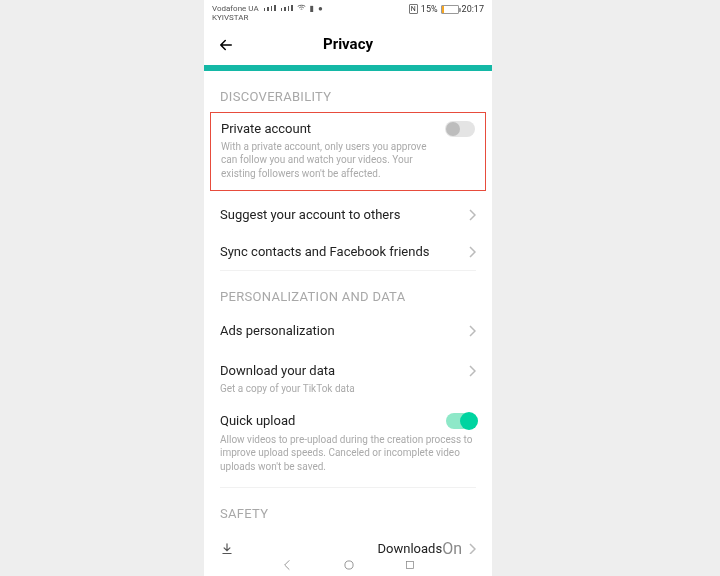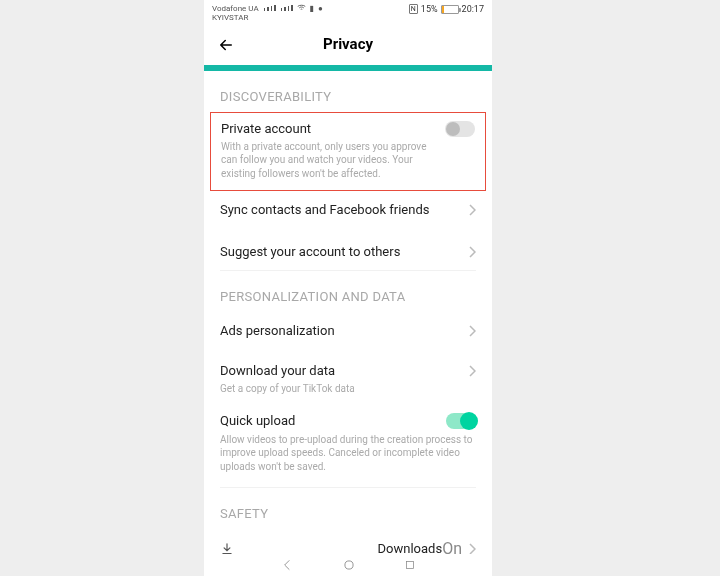--- a/index.html
+++ b/index.html
@@ -274,29 +274,29 @@
         <div class="setting-block">
           <div class="setting-title">Private account</div>
           <div class="setting-desc">With a private account, only users you approve can follow you and watch your videos. Your existing followers won't be affected.</div>
         </div>
         <div class="toggle toggle-off">
           <div class="toggle-knob"></div>
         </div>
       </div>
     </div>
 
+    <div class="setting-row" style="padding-top:16px">
+      <div class="setting-title">Suggest your account to others</div>
+      <svg class="chevron" width="8" height="12" viewBox="0 0 8 12">
+        <path d="M2 1 L7 6 L2 11" stroke="#bbb" stroke-width="1.5" fill="none"></path>
+      </svg>
+    </div>
+
     <div class="setting-row">
       <div class="setting-title">Sync contacts and Facebook friends</div>
-      <svg class="chevron" width="8" height="12" viewBox="0 0 8 12">
-        <path d="M2 1 L7 6 L2 11" stroke="#bbb" stroke-width="1.5" fill="none"></path>
-      </svg>
-    </div>
-
-    <div class="setting-row" style="padding-top:16px">
-      <div class="setting-title">Suggest your account to others</div>
       <svg class="chevron" width="8" height="12" viewBox="0 0 8 12">
         <path d="M2 1 L7 6 L2 11" stroke="#bbb" stroke-width="1.5" fill="none"></path>
       </svg>
     </div>
 
     <div class="setting-row-divider"></div>
 
     <div class="section-header">PERSONALIZATION AND DATA</div>
 
     <div class="setting-row">

